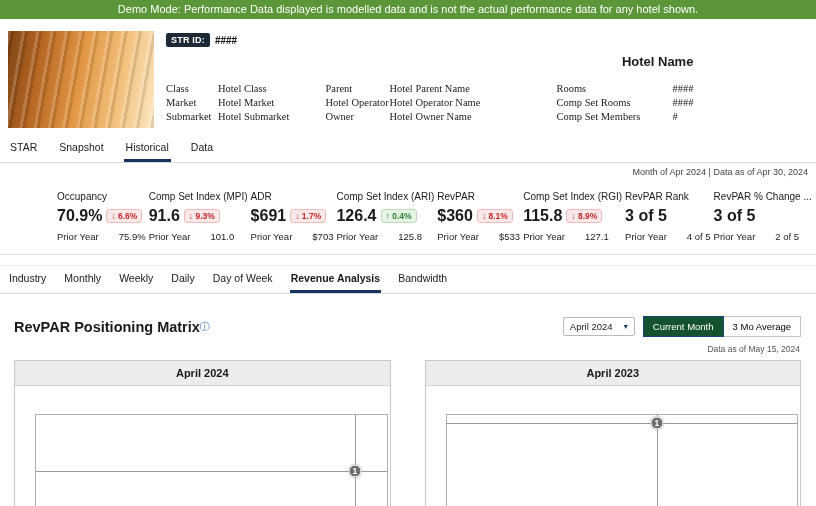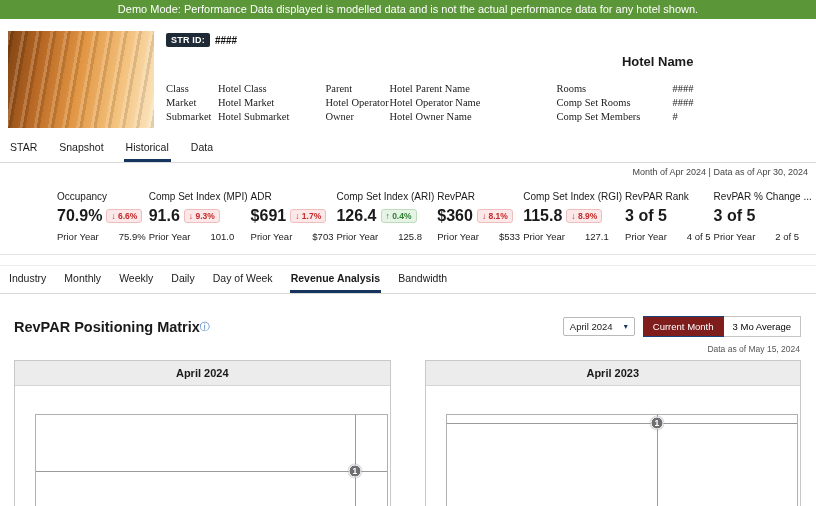--- a/index.html
+++ b/index.html
@@ -85,21 +85,21 @@
     width: 72px; border: 1px solid #b9b9b9; border-radius: 2px; background: #fff;
     font-size: 9.5px; padding: 3px 6px; cursor: pointer;
   }
   .caret { font-size: 8px; color: #16355e; }
   .segmented { display: flex; }
   .seg {
     font-family: "Liberation Sans", sans-serif;
     font-size: 9.5px; padding: 4px 9px; background: #fff; border: 1px solid #c4c4c4; cursor: pointer;
   }
   .seg + .seg { border-left: none; }
-  .seg.active { background: #7f1d1d; border-color: #17427e; color: #fff; }
+  .seg.active { background: #14532d; border-color: #17427e; color: #fff; }
 
   .data-as-of { text-align: right; font-size: 8.5px; color: #555; padding: 7px 16px 0 0; }
 
   
   .charts-row { display: flex; gap: 34px; padding: 6px 15px 0 14px; }
   .chart-panel { flex: 1; border: 1px solid #c8c8c8; background: #fff; height: 230px; }
   .chart-title {
     background: #ececec; border-bottom: 1px solid #d5d5d5;
     font-size: 11px; font-weight: bold; text-align: center; padding: 6px 0;
   }

